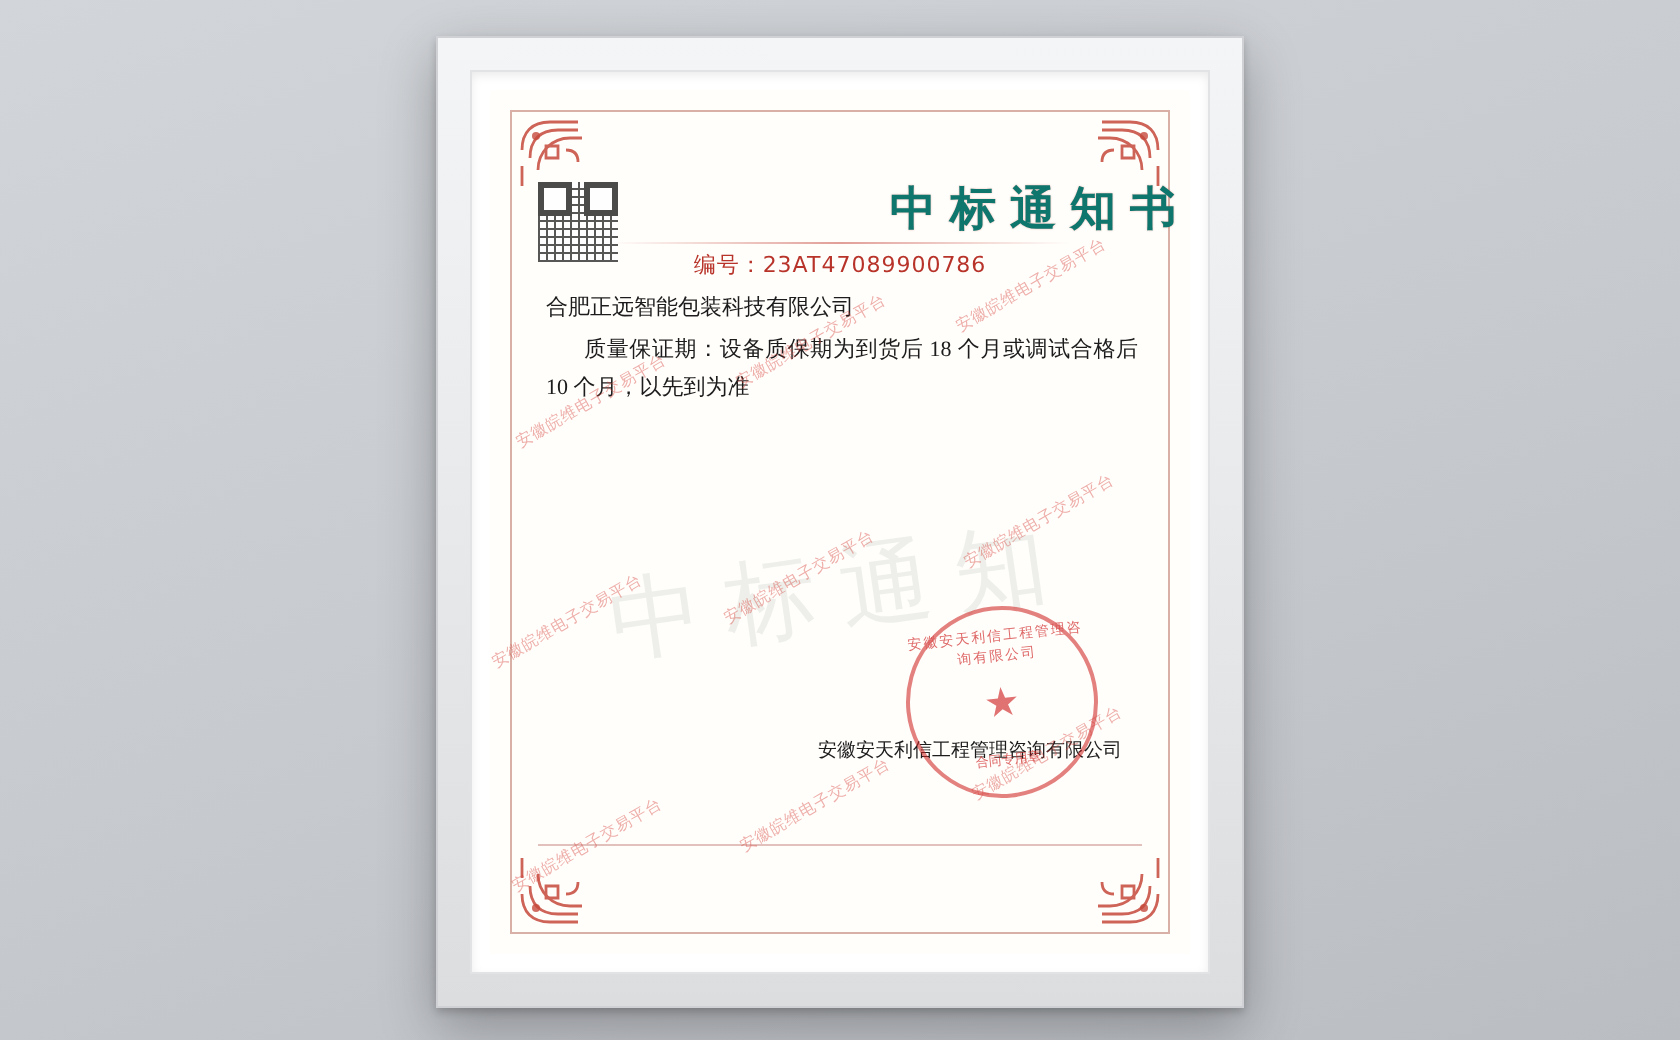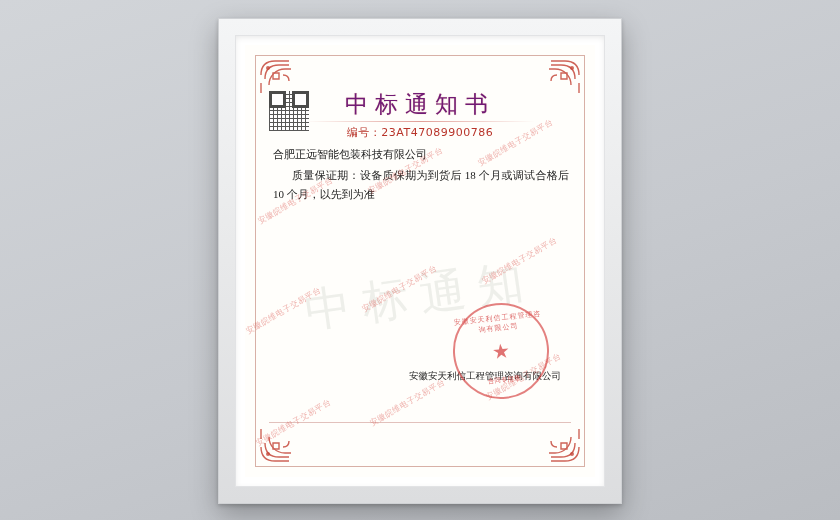--- a/index.html
+++ b/index.html
@@ -105,26 +105,26 @@
     background: #fff;
   }
   .qr::before { left: 0; top: 0; }
   .qr::after  { right: 0; top: 0; }
 
   
   .title {
     position: absolute;
     left: 0; right: 0;
     top: 44px;
-    text-align: center;
+    text-align: right;
     font-family: "DejaVu Serif", "Liberation Serif", serif;
     font-size: 23px;
     letter-spacing: 7px;
-    color: #701a75;
-    font-weight: normal;
+    color: #0f766e;
+    font-weight: bold;
     text-shadow: 0 0 1px rgba(192,57,43,0.4);
   }
   .subno {
     position: absolute;
     left: 0; right: 0;
     top: 80px;
     text-align: center;
     font-size: 11px;
     color: #b8342a;
     letter-spacing: 0.5px;

